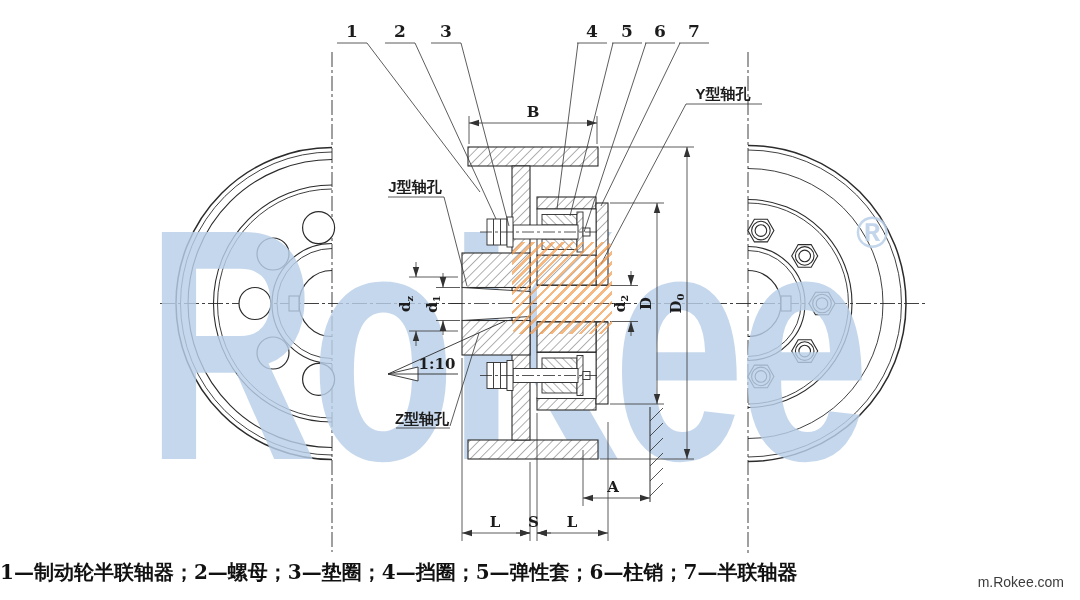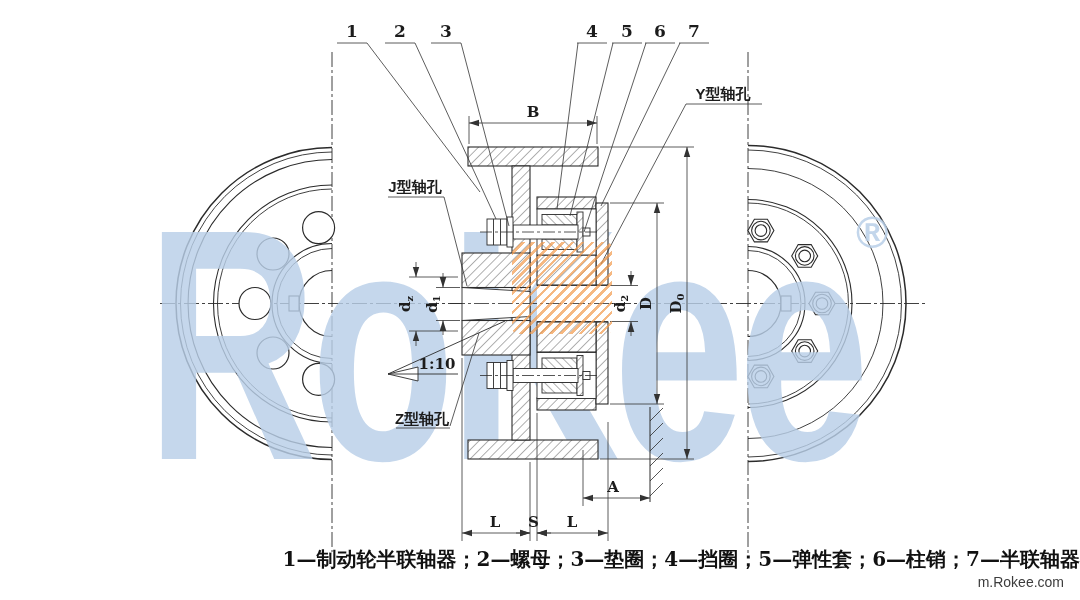--- a/index.html
+++ b/index.html
@@ -9,21 +9,21 @@
   #wheels{z-index:1;}
   #bluemark{position:absolute;left:146px;top:180px;z-index:2;font-size:330px;line-height:1;
             font-weight:bold;letter-spacing:-10px;white-space:nowrap;
             transform:scaleX(.72);transform-origin:left top;opacity:.82;
             font-family:"Liberation Sans",sans-serif;pointer-events:none;}
   #bluereg{position:absolute;left:856px;top:208px;z-index:2;font-size:44px;font-weight:bold;opacity:.85;
            font-family:"Liberation Sans",sans-serif;pointer-events:none;}
   #section{z-index:3;}
   #orangemark{position:absolute;left:512px;top:242px;width:100px;height:92px;z-index:4;
               border-radius:6px;pointer-events:none;}
-  #caption{position:absolute;left:0;right:0;bottom:27px;z-index:5;text-align:right;
+  #caption{position:absolute;left:0;right:0;bottom:14px;z-index:5;text-align:left;
            font-size:20px;font-weight:bold;color:#111;
            font-family:"DejaVu Serif","Liberation Serif",serif;}
   #site{position:absolute;right:16px;bottom:10px;z-index:5;font-size:14px;color:#3c3c3c;
         font-family:"Liberation Sans",sans-serif;margin-left:26px;}
   text{font-family:"DejaVu Serif","Liberation Serif",serif;fill:#1c1c1c;}
   .dim{font-size:15px;font-weight:bold;}
   .num{font-size:17px;font-weight:bold;}
   .cjk{font-size:15px;font-weight:bold;font-family:"Liberation Sans","DejaVu Sans",sans-serif;}
   .sub{font-size:10px;font-weight:bold;}
 </style>

